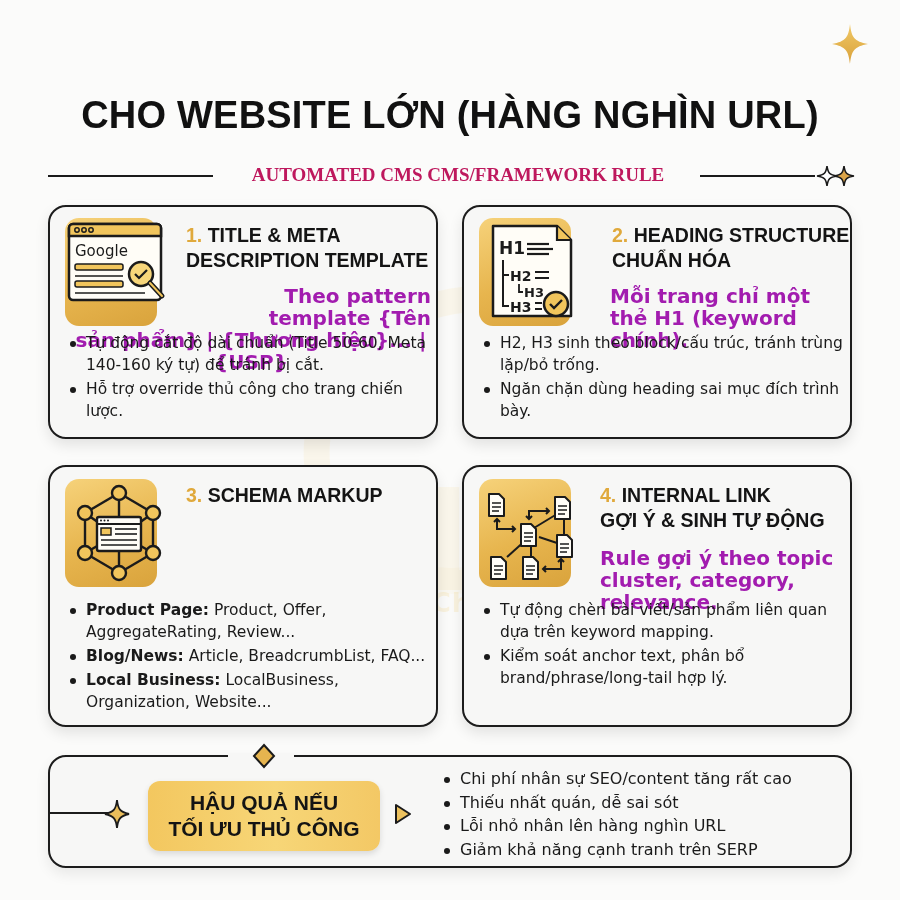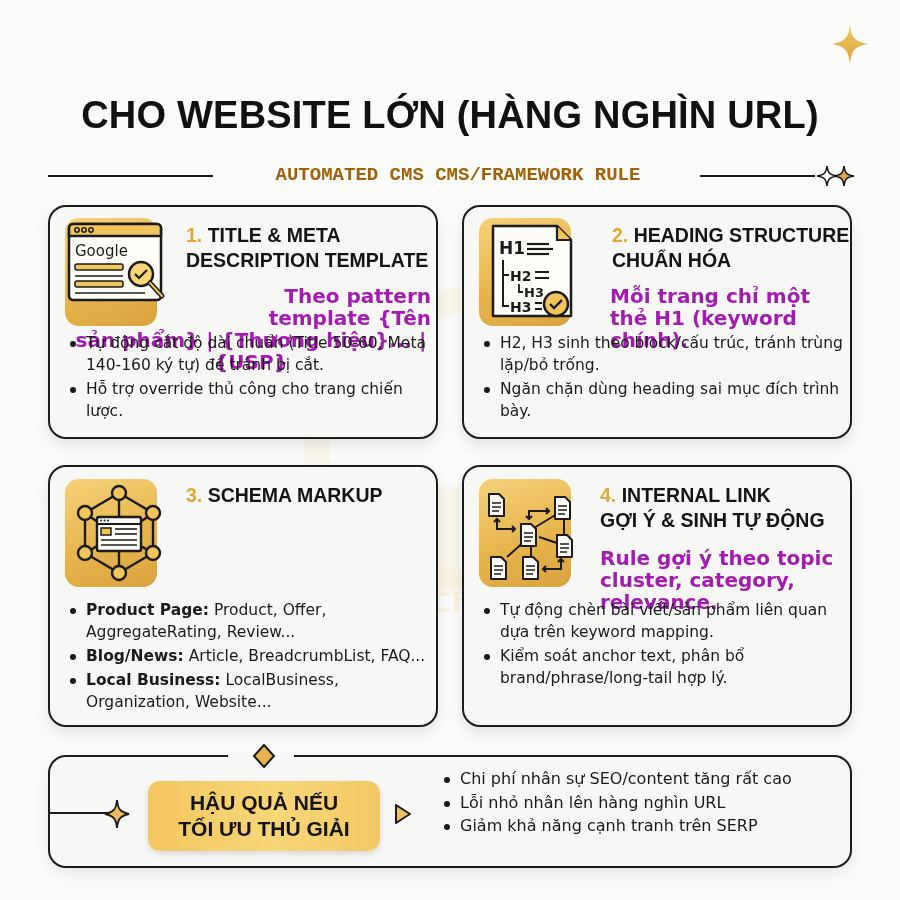--- a/index.html
+++ b/index.html
@@ -45,22 +45,22 @@
 
   
   .subtitle-row {
     position: absolute; left: 48px; top: 162px; width: 810px; height: 28px;
   }
   .rule { position: absolute; top: 13px; height: 2px; background: #1a1a1a; }
   .rule.left { left: 0; width: 165px; }
   .rule.right { left: 652px; width: 115px; }
   .subtitle {
     position: absolute; left: 180px; top: 2px; width: 460px; text-align: center;
-    font-family: Liberation Mono, monospace; font-weight: bold; font-size: 19px;
-    color: #a16207;
+    font-family: Liberation Serif, serif; font-weight: bold; font-size: 19px;
+    color: #be185d;
   }
   .sparkles-small { position: absolute; left: 768px; top: 3px; width: 40px; height: 22px; }
 
   
   .card {
     position: absolute; background: #f7f7f6;
     border: 2.5px solid #1c1c1c; border-radius: 18px;
     box-shadow: 0 6px 14px rgba(0,0,0,0.10);
   }
   .card.c1 { left: 48px; top: 205px; width: 390px; height: 234px; }
@@ -331,23 +331,24 @@
   <div class="panel-gap"></div>
   <svg class="panel-diamond" viewBox="0 0 24 26">
     <path d="M12 2 L22 13 L12 24 L2 13 Z" fill="#e6b44f" stroke="#1b1b1b" stroke-width="2"></path>
   </svg>
   <div class="panel-line"></div>
   <svg class="panel-sparkle" viewBox="0 0 26 30">
     <path d="M13 1 C14 10 16 13 25 15 C16 17 14 20 13 29 C12 20 10 17 1 15 C10 13 12 10 13 1 Z" fill="#e9bd5b" stroke="#1b1b1b" stroke-width="1.8"></path>
   </svg>
   <div class="consequence-label">
     <span>HẬU QUẢ NẾU</span><br>
-    <span>TỐI ƯU THỦ GIẢI</span>
+    <span>TỐI ƯU THỦ CÔNG</span>
   </div>
   <svg class="panel-arrow" viewBox="0 0 18 22">
     <path d="M2 2 L16 11 L2 20 Z" fill="#edc25e" stroke="#1b1b1b" stroke-width="2" stroke-linejoin="round"></path>
   </svg>
   <ul class="bullets">
     <li>Chi phí nhân sự SEO/content tăng rất cao</li>
+    <li>Thiếu nhất quán, dễ sai sót</li>
     <li>Lỗi nhỏ nhân lên hàng nghìn URL</li>
     <li>Giảm khả năng cạnh tranh trên SERP</li>
   </ul>
 </div>
 
 </body></html>

